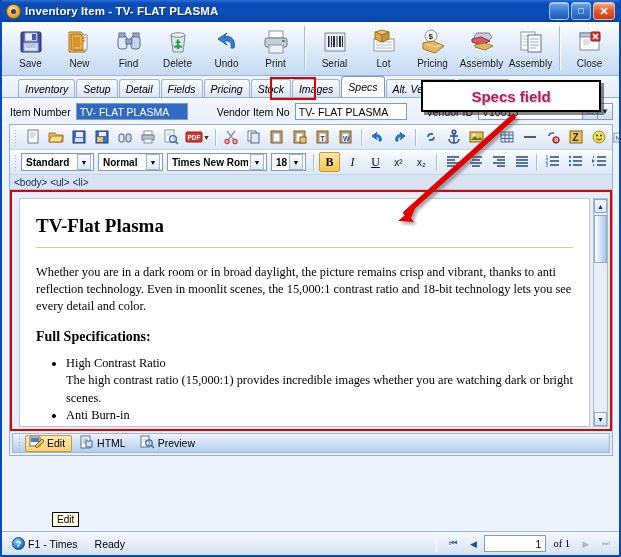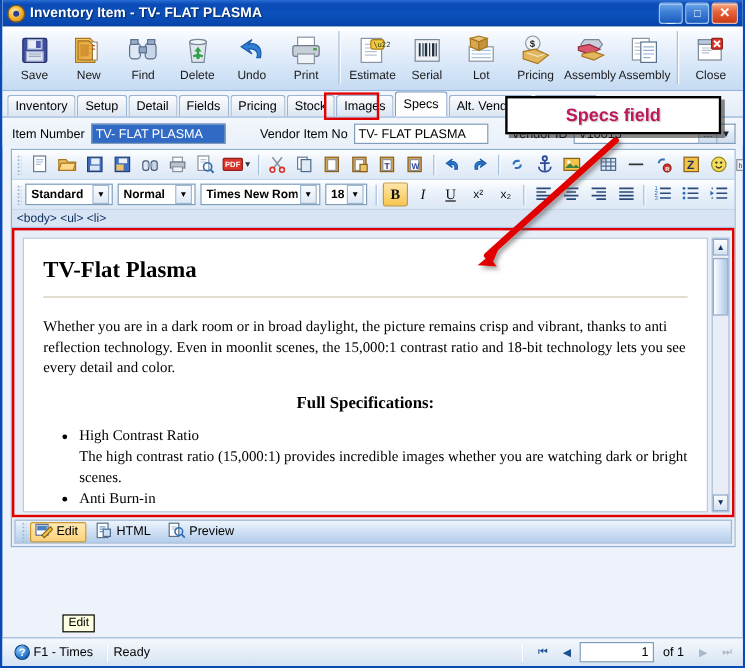--- a/index.html
+++ b/index.html
@@ -75,23 +75,24 @@
   .tbtn .ico { width: 30px; height: 28px; position: relative; }
   .tbtn .lbl { font-size: 10px; color: #1a1a1a; margin-top: 2px; white-space: nowrap; }
   .tsep { width: 2px; height: 44px; margin: 2px 4px 0 4px;
     border-left: 1px solid #a6bfdc; border-right: 1px solid #fff; flex: none; }
 
   
   .tabsrow {
     height: 22px;
     background: linear-gradient(180deg,#f2f6fc 0%,#e3ecf8 100%);
     display: flex; align-items: flex-end;
-    padding-left: 4px;
+    padding-left: 16px;
     border-bottom: 1px solid #8fb0d8;
     position: relative;
+    font-style: italic;
   }
   .tab {
     height: 18px; padding: 0 6px;
     display: flex; align-items: center;
     font-size: 10.5px; color: #000;
     background: linear-gradient(180deg,#fbfcfe 0%,#e9eff7 55%,#dbe5f1 100%);
     border: 1px solid #9bb4d0;
     border-bottom: none;
     border-top-left-radius: 3px; border-top-right-radius: 3px;
     margin-right: 1px; cursor: pointer; white-space: nowrap;
@@ -199,21 +200,21 @@
     position: absolute; left: 9px; top: 8px; right: 22px; bottom: 28px;
     background: #fff; border: 1px solid #b9c8da;
     padding: 14px 16px 0 16px;
     overflow: hidden;
     font-family: "Liberation Serif", serif;
     color: #000;
   }
   .doc h1 { font-size: 19px; margin: 2px 0 10px 0; font-weight: bold; }
   .doc hr { border: none; border-top: 1px solid #cfc7ae; margin: 0 0 16px 0; }
   .doc p { font-size: 12.4px; line-height: 1.38; margin: 0 0 14px 0; }
-  .doc h2 { font-size: 14px; margin: 0 0 10px 0; font-weight: bold; text-align: center; }
+  .doc h2 { font-size: 14px; margin: 0 0 10px 0; font-weight: bold; }
   .doc ul { margin: 0; padding-left: 30px; }
   .doc li { font-size: 12.4px; line-height: 1.38; margin-bottom: 0; }
   .doc li .sub { display: block; }
 
   .vscroll {
     position: absolute; right: 4px; top: 8px; bottom: 28px; width: 15px;
     background: #e9eef6; border: 1px solid #a8bdd6;
     z-index: 22;
   }
   .vs-btn {
@@ -273,21 +274,21 @@
     border-right: 1px solid #fff; }
   .sb-nav { margin-left: auto; display: flex; align-items: center; gap: 2px; }
   .nbtn { width: 18px; height: 17px; display: flex; align-items: center;
     justify-content: center; font-size: 9px; color: #1c4f96; cursor: pointer; }
   .nbtn.dim { color: #a9b8c9; }
   .pagebox {
     width: 62px; height: 17px; border: 1px solid #7f9db9; background: #fff;
     display: flex; align-items: center; justify-content: flex-end;
     padding-right: 4px; font-size: 10.5px;
   }
-  .ofx { padding: 0 5px; font-size: 10.5px; }
+  .ofx { padding: 0 5px; font-size: 10.5px; font-family: Liberation Serif, serif; }
 
   
   .arrow-svg { position: absolute; left: 0; top: 0; width: 621px; height: 557px;
     pointer-events: none; z-index: 38; }
 </style>
 </head>
 <body>
 
 <div id="app">
 
@@ -379,31 +380,20 @@
           <rect x="4" y="10" width="22" height="9" rx="2" fill="#c6ced8" stroke="#6f7a88"></rect>
           <rect x="8" y="17" width="14" height="8" fill="#eef3f8" stroke="#8a93a0"></rect>
           <rect x="21" y="12" width="3" height="2" fill="#4aa04a"></rect>
         </svg>
       </div>
       <div class="lbl">Print</div>
     </div>
 
     <div class="tsep"></div>
 
-    <div class="tbtn">
-      <div class="ico">
-        <svg width="30" height="28" viewBox="0 0 30 28">
-          <rect x="6" y="4" width="17" height="20" fill="#fff" stroke="#8a93a0"></rect>
-          <path d="M9 9h7M9 12h7M9 15h10M9 18h10" stroke="#b9c2cd"></path>
-          <rect x="14" y="5" width="11" height="8" rx="2" fill="#f4c63c" stroke="#a8821a"></rect>
-          <text x="16" y="11" font-size="6" fill="#1a3a1a" font-family="monospace">\u2261</text>
-        </svg>
-      </div>
-      <div class="lbl">Estimate</div>
-    </div>
 
     <div class="tbtn">
       <div class="ico">
         <svg width="30" height="28" viewBox="0 0 30 28">
           <rect x="5" y="5" width="20" height="18" fill="#eef2f7" stroke="#7b8896"></rect>
           <g fill="#20303f">
             <rect x="8" y="8" width="1.5" height="11"></rect>
               <rect x="11" y="8" width="1" height="11"></rect>
             <rect x="13" y="8" width="2" height="11"></rect>
               <rect x="16.5" y="8" width="1" height="11"></rect>

